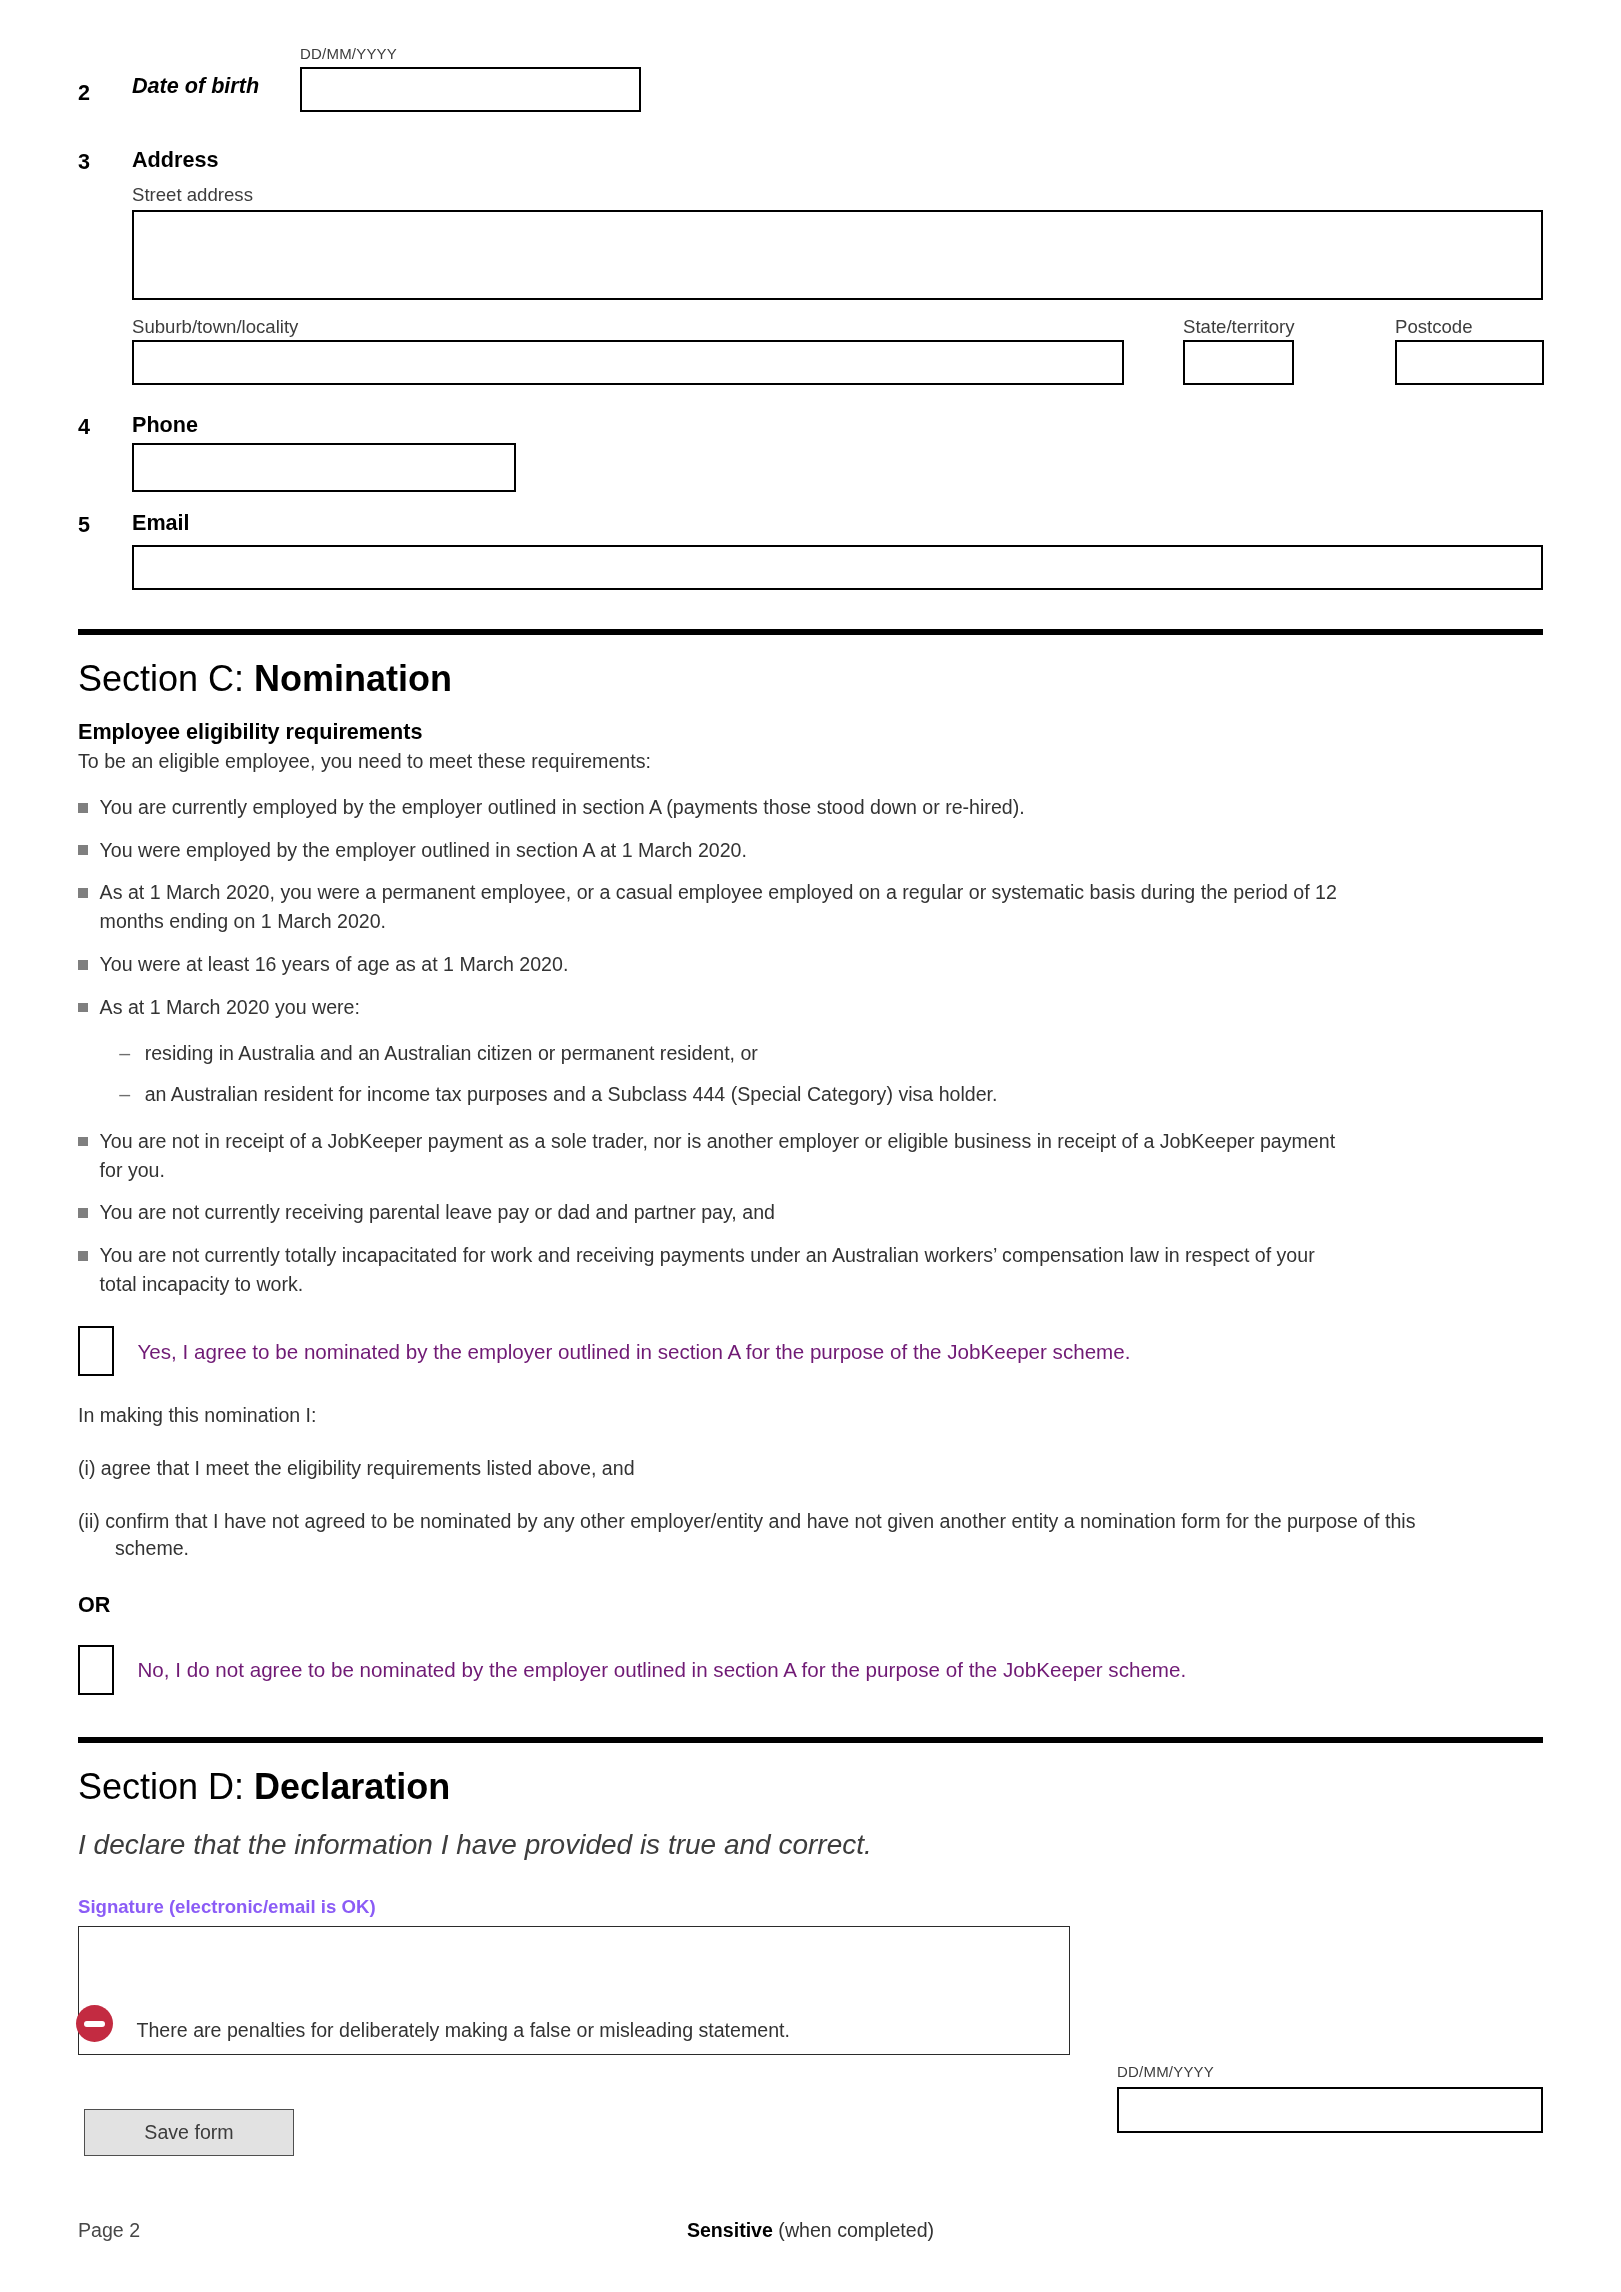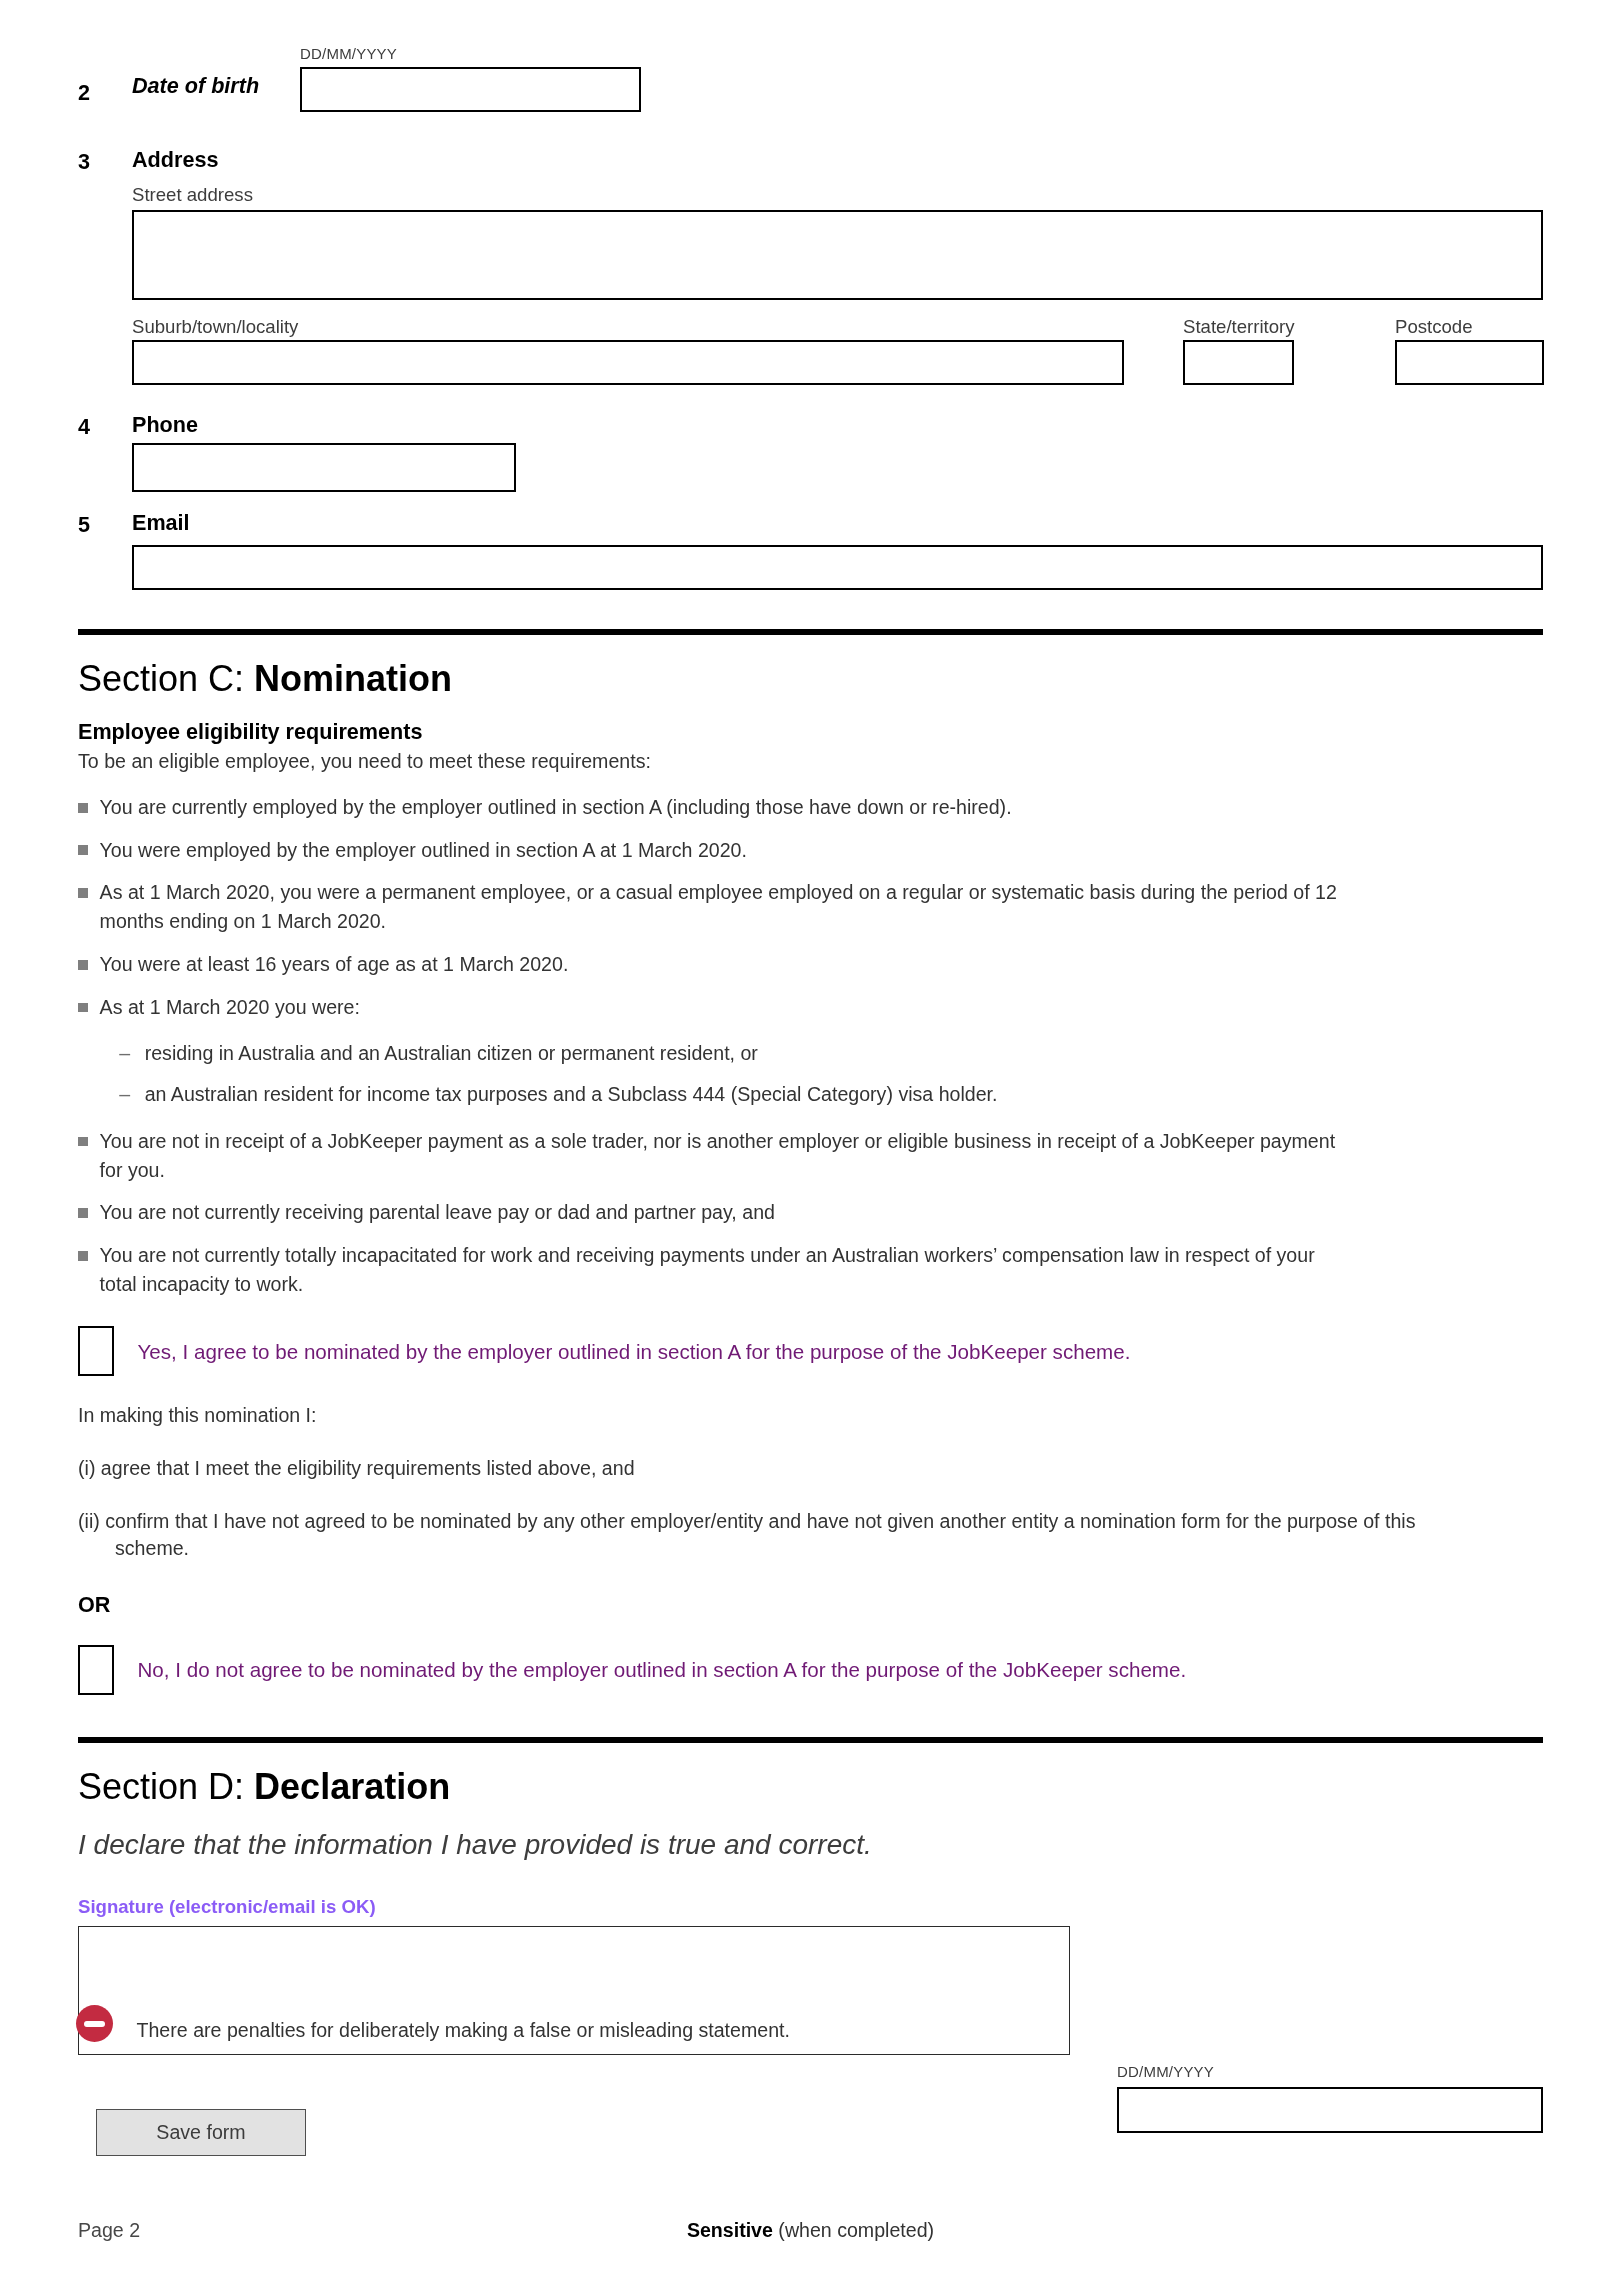--- a/index.html
+++ b/index.html
@@ -89,21 +89,21 @@
     <input class="abs input-box" style="left: 132px; top: 35px; width: 1411px; height: 45px;" value="">
   </div>
 
   <div class="abs" style="left:78px;top:629px;width:1465px;">
     <div class="rule"></div>
     <h1 class="section-title"><span>Section C: </span><b>Nomination</b></h1>
     <div class="subhead">Employee eligibility requirements</div>
     <div class="body-text intro">To be an eligible employee, you need to meet these requirements:</div>
 
     <ul class="bullets">
-      <li>You are currently employed by the employer outlined in section A (including those have down or re-hired).</li>
+      <li>You are currently employed by the employer outlined in section A (payments those stood down or re-hired).</li>
       <li>You were employed by the employer outlined in section A at 1 March 2020.</li>
       <li>As at 1 March 2020, you were a permanent employee, or a casual employee employed on a regular or systematic basis during the period of 12 months ending on 1 March 2020.</li>
       <li>You were at least 16 years of age as at 1 March 2020.</li>
       <li><span>As at 1 March 2020 you were:</span>
         <ul class="dashes">
           <li>residing in Australia and an Australian citizen or permanent resident, or</li>
           <li>an Australian resident for income tax purposes and a Subclass 444 (Special Category) visa holder.</li>
         </ul>
       </li>
       <li>You are not in receipt of a JobKeeper payment as a sole trader, nor is another employer or eligible business in receipt of a JobKeeper payment for you.</li>
@@ -140,21 +140,21 @@
         <input class="input-box" value="" style="">
       </div>
     </div>
   </div>
 
   <div class="abs warning-row" style="left:76px;top:2005px;width:1372px;">
     <div class="warn-icon"></div>
     <div class="warn-text">There are penalties for deliberately making a false or misleading statement.</div>
   </div>
 
-  <button class="abs save-btn" style="left:96px;top:2109px;">Save form</button>
+  <button class="abs save-btn" style="left:84px;top:2109px;">Save form</button>
 
   <div class="footer">
     <span class="page-num">Page 2</span>
     <span class="sensitive"><b>Sensitive</b><span> (when completed)</span></span>
   </div>
 
 </div>
 
 
 </body></html>

